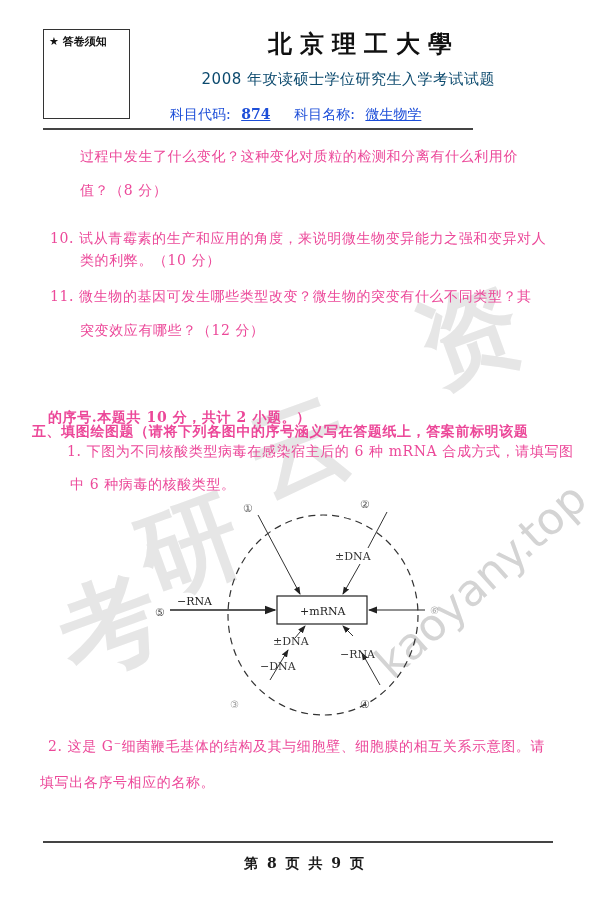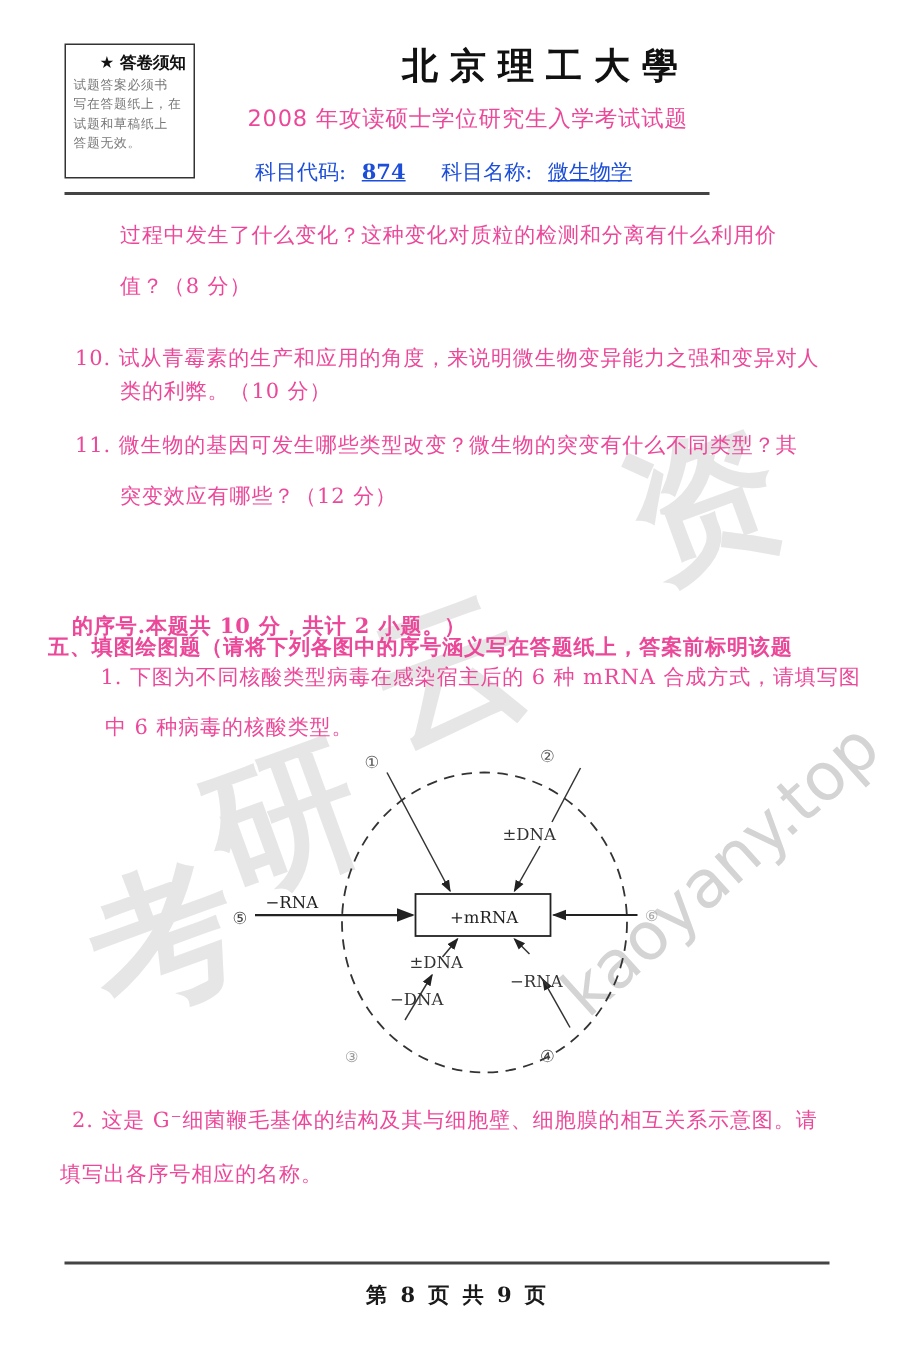--- a/index.html
+++ b/index.html
@@ -5,29 +5,29 @@
   html, body { margin: 0; padding: 0; }
   body {
     width: 615px; height: 898px; background: #ffffff; position: relative; overflow: hidden;
     font-family: "DejaVu Serif", "Liberation Serif", serif; color: #1a1a1a;
   }
   .abs { position: absolute; }
   .notice-box {
     left: 43px; top: 29px; width: 87px; height: 90px;
     border: 1px solid #333; box-sizing: border-box; padding: 4px 5px;
   }
-  .notice-title { font-family: "DejaVu Sans", sans-serif; font-size: 11px; font-weight: bold; color: #111; white-space: nowrap; text-align: right; }
+  .notice-title { font-family: "DejaVu Sans", sans-serif; font-size: 11px; font-weight: bold; color: #111; white-space: nowrap; }
   .notice-body { font-size: 8.5px; color: #777; line-height: 13px; margin-top: 2px; letter-spacing: 0.5px; }
   .uni-name {
     left: 200px; top: 28px; width: 260px; text-align: right;
     font-family: "DejaVu Serif", serif; font-size: 24px; font-weight: bold; letter-spacing: 8px; color: #111;
   }
   .exam-title {
-    left: 165px; top: 70px; width: 330px; text-align: left;
-    font-family: "DejaVu Sans", sans-serif; font-size: 15px; color: #ec4899; letter-spacing: 0.5px;
+    left: 165px; top: 70px; width: 330px; text-align: right;
+    font-family: "DejaVu Sans", sans-serif; font-size: 15px; color: #0c4a6e; letter-spacing: 0.5px;
   }
   .subject-line { left: 170px; top: 106px; font-size: 14px; color: #1d4ed8; white-space: nowrap; }
   .subject-line .u { text-decoration: underline; padding: 0 6px; }
   .subject-line .code { font-weight: bold; }
   .hr-top { left: 43px; top: 128px; width: 430px; height: 2px; background: #444; }
   .para { left: 50px; font-size: 14px; color: #ec4899; white-space: nowrap; letter-spacing: 0.6px; }
   .indent { left: 80px; }
   .bold { font-weight: bold; }
   .hr-bottom { left: 43px; top: 841px; width: 510px; height: 2px; background: #444; }
   .page-footer { left: 205px; top: 855px; width: 200px; text-align: center; font-size: 14px; font-weight: bold; letter-spacing: 2px; }
@@ -39,26 +39,20 @@
 <body>
 
 <div class="abs wm-cn" style="left:60px; top:560px; transform:rotate(-20deg);">考</div>
 <div class="abs wm-cn" style="left:140px; top:480px; transform:rotate(-20deg);">研</div>
 <div class="abs wm-cn" style="left:250px; top:380px; transform:rotate(-20deg);">云</div>
 <div class="abs wm-cn" style="left:420px; top:270px; transform:rotate(-20deg);">资</div>
 <div class="abs wm-url" style="left:365px; top:650px;">kaoyany.top</div>
 
 <div class="abs notice-box">
   <div class="notice-title">★ 答卷须知</div>
-  <div class="notice-body">
-    <div>试题答案必须书</div>
-    <div>写在答题纸上，在</div>
-    <div>试题和草稿纸上</div>
-    <div>答题无效。</div>
-  </div>
 </div>
 
 <div class="abs uni-name">北京理工大學</div>
 <div class="abs exam-title">2008 年攻读硕士学位研究生入学考试试题</div>
 <div class="abs subject-line">
   <span>科目代码:</span>
   <span class="u code">874</span>
   &nbsp;&nbsp;
   <span>科目名称:</span>
   <span class="u">微生物学</span>

